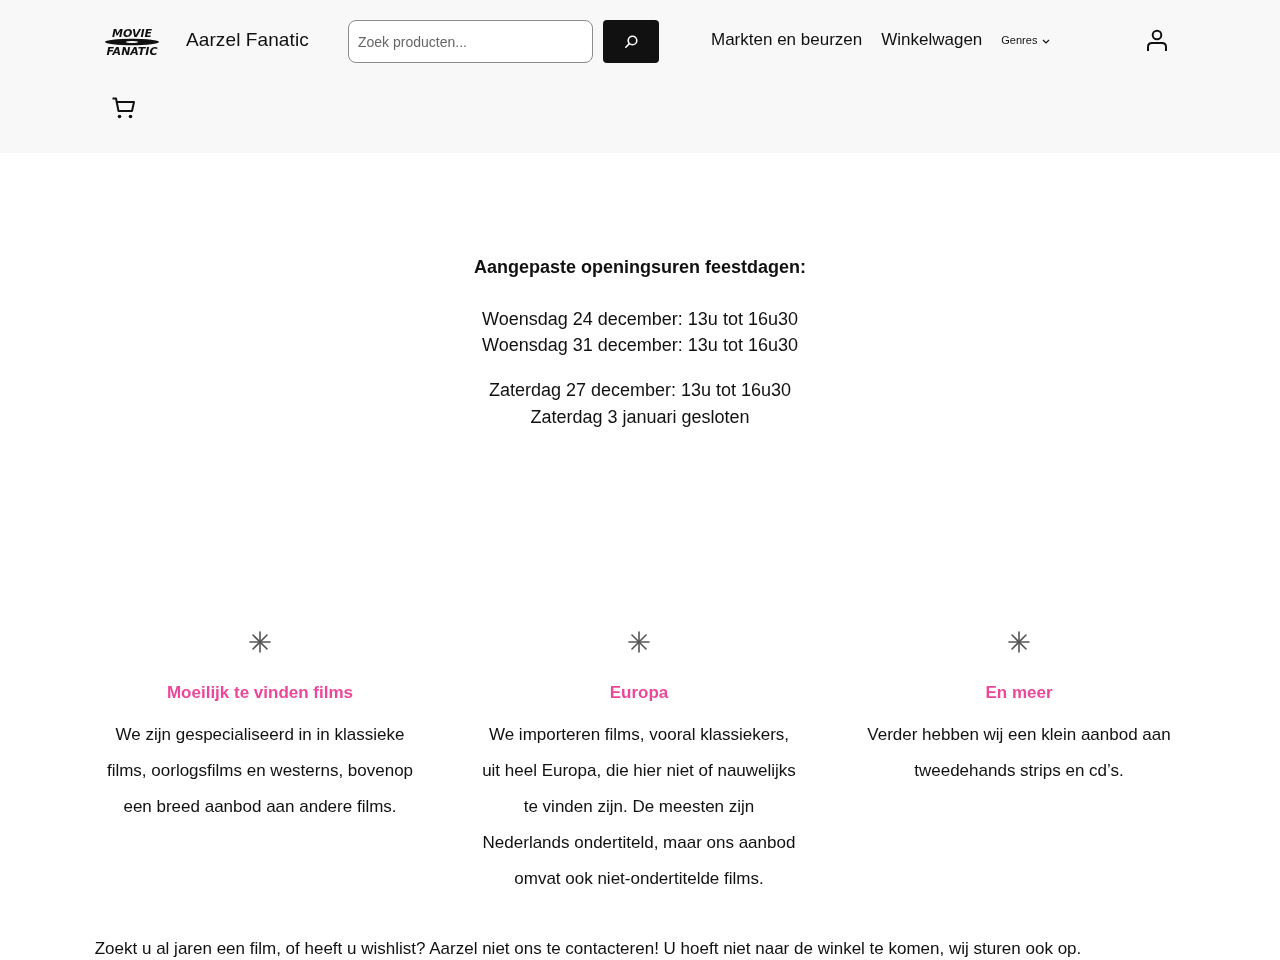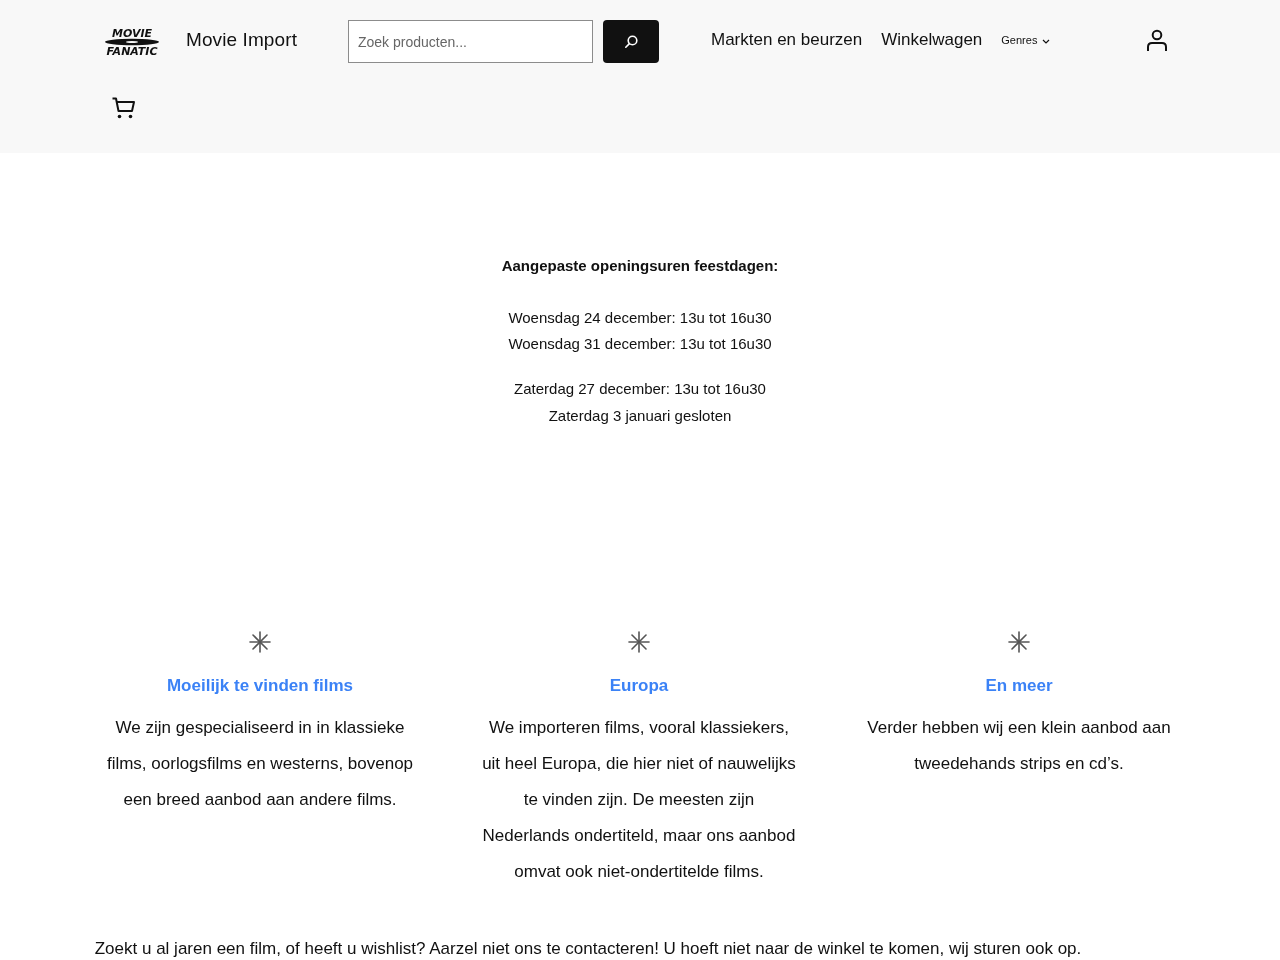--- a/index.html
+++ b/index.html
@@ -16,21 +16,21 @@
     .logo {
       position: absolute; left: 102px; top: 26px; width: 60px; height: 32px;
     }
     .site-title {
       position: absolute; left: 186px; top: 29px;
       font-size: 19px; font-weight: 500; color: #111; letter-spacing: 0.1px;
       text-decoration: none;
     }
     .search-input {
       position: absolute; left: 348px; top: 20px; width: 245px; height: 43px;
-      border: 1px solid #8c8c8c; border-radius: 0; background: #fff;
+      border: 1px solid #8c8c8c; border-radius: 8px; background: #fff;
       padding: 0 9px; font-size: 14px; color: #111;
       font-family: "Liberation Sans", "DejaVu Sans", sans-serif;
     }
     .search-input::placeholder { color: #666; }
     .search-button {
       position: absolute; left: 603px; top: 20px; width: 56px; height: 43px;
       background: #111; border: none; border-radius: 4px; cursor: pointer;
       display: flex; align-items: center; justify-content: center;
     }
     .nav { position: absolute; top: 30px; left: 711px; display: flex; align-items: center; }
@@ -38,35 +38,35 @@
       font-size: 17px; color: #111; text-decoration: none; margin-right: 19px;
       white-space: nowrap;
     }
     .nav .genres { display: flex; align-items: center; cursor: pointer; }
     .nav .genres span { font-size: 11px; }
     .chev { margin-left: 4px; margin-top: 2px; }
     .account-icon { position: absolute; left: 1145px; top: 28px; width: 24px; height: 26px; cursor: pointer; }
     .cart-icon { position: absolute; left: 111px; top: 96px; width: 26px; height: 24px; cursor: pointer; }
 
     .hours {
-      position: absolute; left: 0; width: 1280px; text-align: center; font-size: 15px; color: #111;
+      position: absolute; left: 0; width: 1280px; text-align: center; font-size: 18px; color: #111;
     }
     .hours-title { top: 257px; font-weight: 700; }
     .hours-l1 { top: 309px; }
     .hours-l2 { top: 335px; }
     .hours-l3 { top: 380px; }
     .hours-l4 { top: 407px; }
 
     .features { position: absolute; left: 0; top: 630px; width: 1280px; }
     .feature {
       position: absolute; top: 0; width: 320px; text-align: center;
     }
     .feature .star { display: block; margin: 0 auto; width: 24px; height: 24px; }
     .feature h3 {
-      margin-top: 22px; font-size: 17px; font-weight: 700; color: #3b82f6;
+      margin-top: 29px; font-size: 17px; font-weight: 700; color: #ec4899;
     }
     .feature p {
       margin-top: 14px; font-size: 17px; line-height: 36px; color: #111;
     }
     .f1 { left: 100px; }
     .f2 { left: 479px; }
     .f3 { left: 859px; }
 
     .contact {
       position: absolute; left: 0; top: 939px; width: 1176px; text-align: center;
@@ -78,21 +78,21 @@
 
 <header class="header">
   <a class="logo" aria-label="Movie Fanatic">
     <svg width="60" height="32" viewBox="0 0 60 32">
       <text x="30" y="11" text-anchor="middle" font-family="DejaVu Sans, sans-serif" font-weight="900" font-style="italic" font-size="11" fill="#111">MOVIE</text>
       <ellipse cx="30" cy="16" rx="27" ry="3.2" fill="#111"></ellipse>
       <ellipse cx="30" cy="16" rx="6" ry="1" fill="#f8f8f8"></ellipse>
       <text x="30" y="29" text-anchor="middle" font-family="DejaVu Sans, sans-serif" font-weight="900" font-style="italic" font-size="11" fill="#111">FANATIC</text>
     </svg>
   </a>
-  <a class="site-title">Movie Import</a>
+  <a class="site-title">Aarzel Fanatic</a>
 
   <input class="search-input" type="text" placeholder="Zoek producten..." style="">
   <button class="search-button">
     <svg width="16" height="16" viewBox="0 0 16 16">
       <circle cx="9.5" cy="6.5" r="4.3" fill="none" stroke="#fff" stroke-width="1.6"></circle>
       <line x1="6.4" y1="9.6" x2="2.8" y2="13.2" stroke="#fff" stroke-width="1.6" stroke-linecap="round"></line>
     </svg>
   </button>
 
   <nav class="nav">

